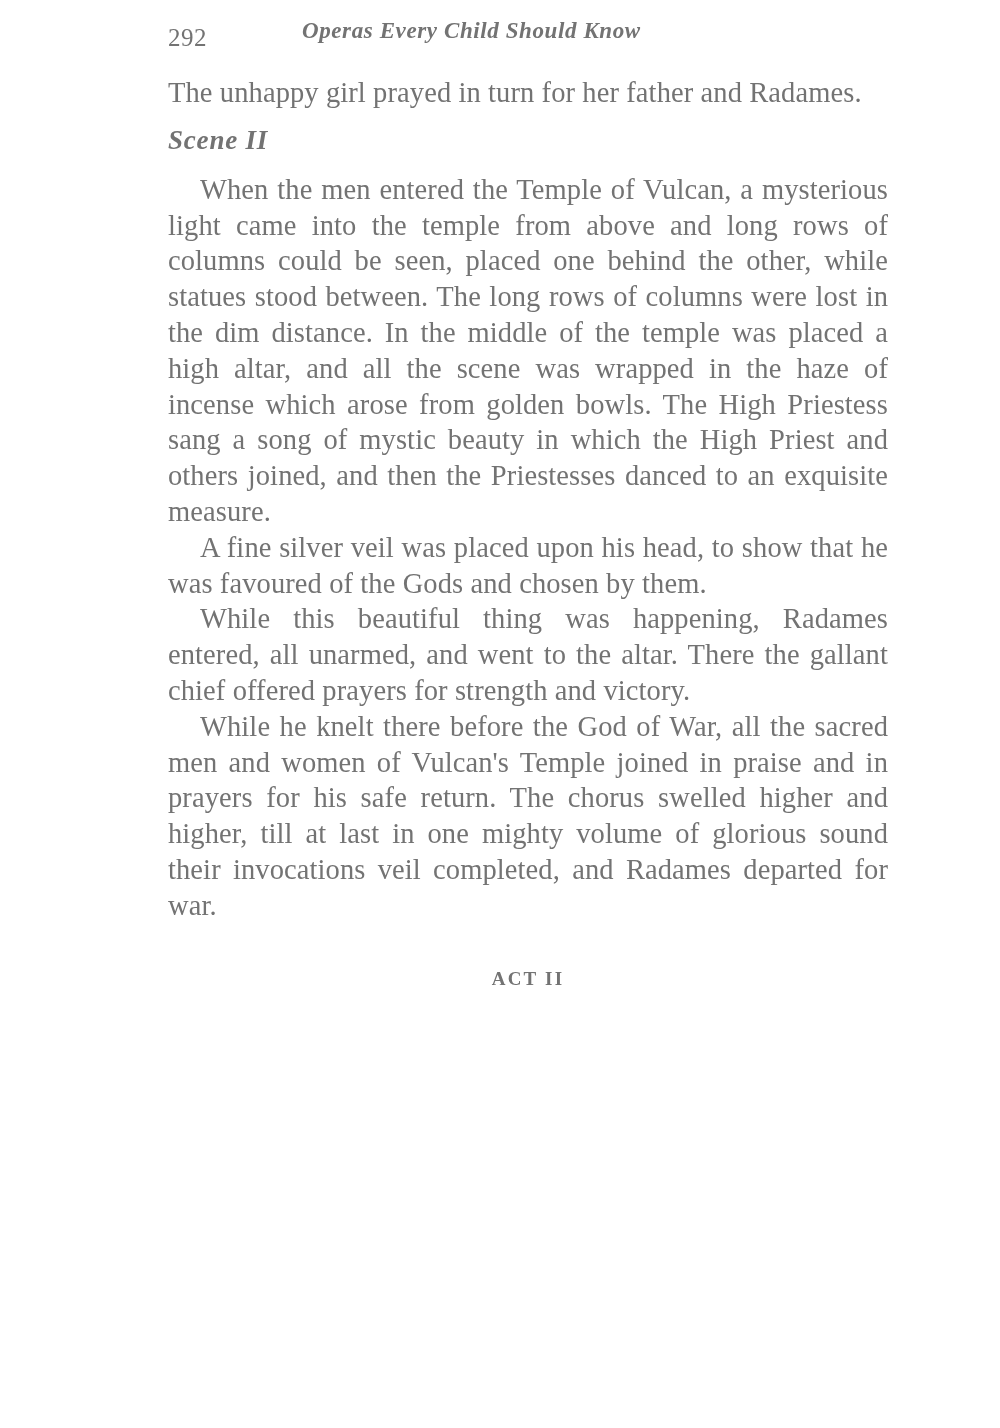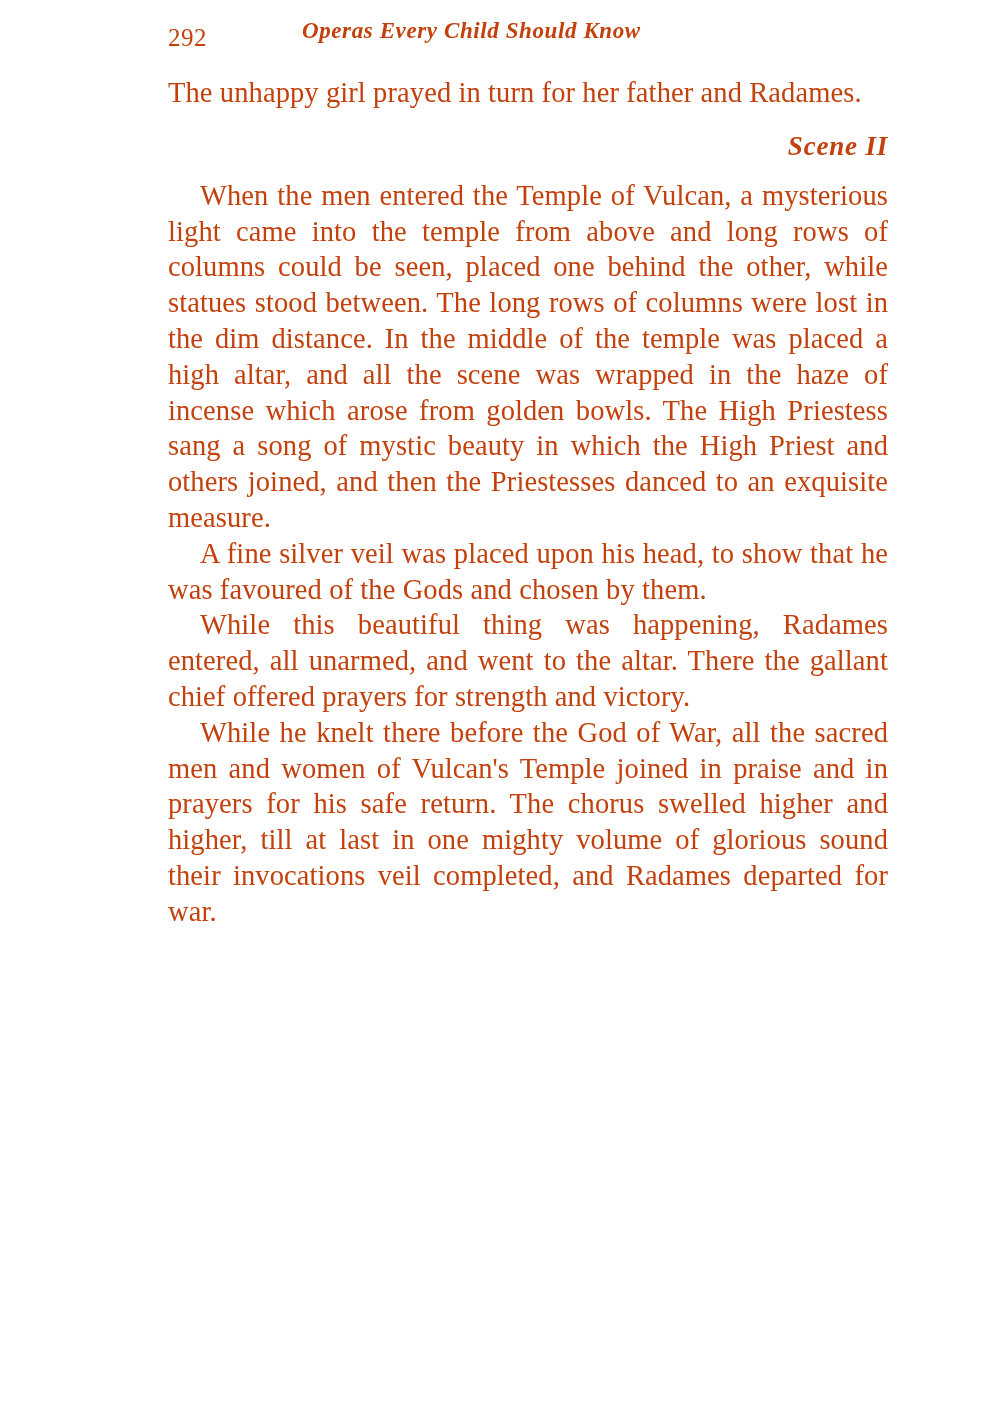--- a/index.html
+++ b/index.html
@@ -6,21 +6,21 @@
     margin: 0;
     padding: 0;
     background: #ffffff;
   }
   .page {
     position: relative;
     width: 1000px;
     height: 1136px;
     background: #ffffff;
     font-family: "Liberation Serif", "DejaVu Serif", serif;
-    color: #c2410c;
+    color: #737373;
     overflow: hidden;
   }
   .header {
     position: absolute;
     top: 18px;
     left: 168px;
     width: 724px;
     height: 40px;
   }
   .folio {
@@ -54,22 +54,22 @@
     text-justify: inter-word;
     letter-spacing: 0.1px;
   }
   p.indent {
     text-indent: 32px;
   }
   p.noindent {
     text-indent: 0;
   }
   .scene-head {
-    margin: 20px 0 16px 0;
-    text-align: right;
+    margin: 14px 0 16px 0;
+    text-align: left;
     font-style: italic;
     font-weight: bold;
     font-size: 27px;
     letter-spacing: 0.8px;
   }
   .act-head {
     margin: 44px 0 28px 0;
     text-align: center;
     font-size: 19px;
     font-weight: bold;
@@ -96,16 +96,17 @@
 
     <p class="noindent">The unhappy girl prayed in turn for her father and Radames.</p>
 
     <div class="scene-head">Scene II</div>
 
     <p class="indent">When the men entered the Temple of Vulcan, a mysterious light came into the temple from above and long rows of columns could be seen, placed one behind the other, while statues stood between. The long rows of columns were lost in the dim distance. In the middle of the temple was placed a high altar, and all the scene was wrapped in the haze of incense which arose from golden bowls. The High Priestess sang a song of mystic beauty in which the High Priest and others joined, and then the Priestesses danced to an exquisite measure.</p>
     <p class="indent">A fine silver veil was placed upon his head, to show that he was favoured of the Gods and chosen by them.</p>
     <p class="indent">While this beautiful thing was happening, Radames entered, all unarmed, and went to the altar. There the gallant chief offered prayers for strength and victory.</p>
     <p class="indent">While he knelt there before the God of War, all the sacred men and women of Vulcan's Temple joined in praise and in prayers for his safe return. The chorus swelled higher and higher, till at last in one mighty volume of glorious sound their invocations veil completed, and Radames departed for war.</p>
 
+    <div class="act-head">ACT II</div>
 
 
   </div>
 </div>
 
 </body></html>

